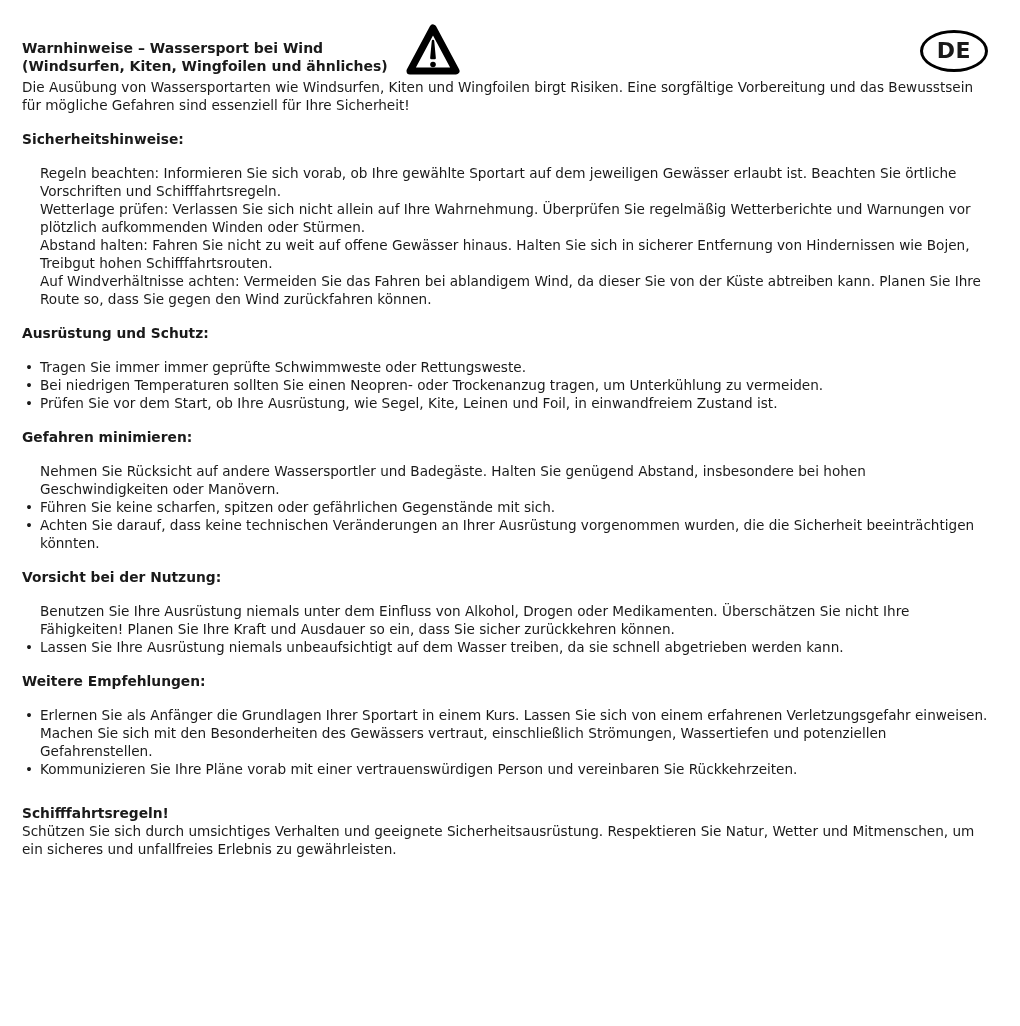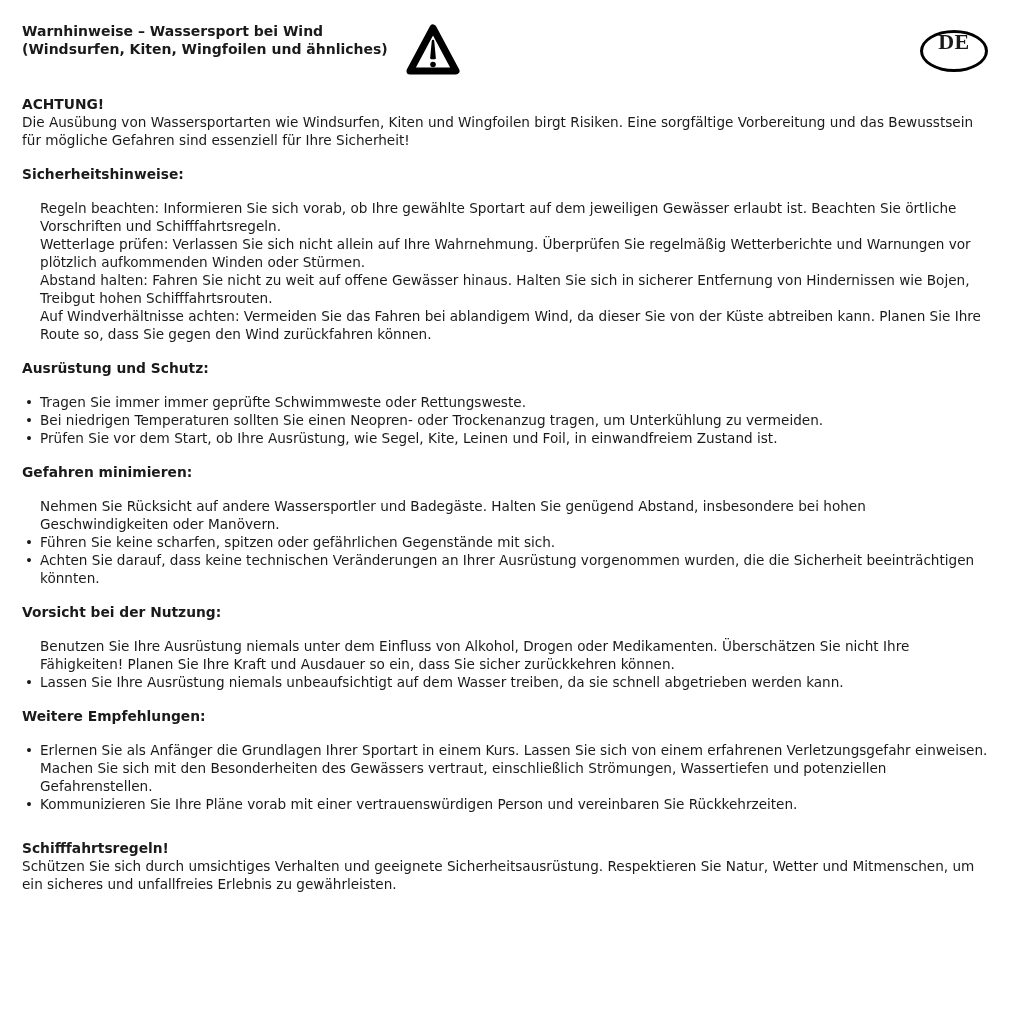--- a/index.html
+++ b/index.html
@@ -20,46 +20,46 @@
   .page {
     padding: 22px 24px 0 22px;
     box-sizing: border-box;
   }
   
   .header {
     display: flex;
     align-items: flex-start;
   }
   .title-block {
+    margin-top: 17px;
     font-weight: bold;
     font-size: 14px;
     line-height: 18px;
     white-space: nowrap;
   }
   .warn-triangle {
     margin-left: 16px;
     margin-top: 0px;
     flex: 0 0 auto;
   }
   .header-spacer { flex: 1 1 auto; }
   .lang-badge {
     margin-top: 8px;
     margin-right: 8px;
     width: 68px;
     height: 42px;
     border: 3.5px solid #000;
     border-radius: 50%;
     display: flex;
-    align-items: flex-start;
+    align-items: center;
     justify-content: center;
     font-weight: bold;
     font-size: 22px;
     letter-spacing: 0.5px;
     box-sizing: border-box;
-    font-family: Liberation Serif, serif;
   }
   
   h2 {
     font-size: 13.8px;
     line-height: 18px;
     font-weight: bold;
     margin: 16px 0 16px 0;
   }
   h2.tight { margin-bottom: 0; }
   h2.extra-top { margin-top: 26px; }
@@ -95,21 +95,20 @@
       <path d="M29 19 L30.6 36 L27.4 36 Z" fill="#000" stroke="#000" stroke-width="2.5" stroke-linejoin="round"></path>
       <circle cx="29" cy="42.5" r="2.8" fill="#000"></circle>
     </svg>
     <div class="header-spacer"></div>
     <div class="lang-badge">
       <span>DE</span>
     </div>
   </div>
 
   <section>
-    <h2 class="tight first-heading">ACHTUNG!</h2>
     <p>Die Ausübung von Wassersportarten wie Windsurfen, Kiten und Wingfoilen birgt Risiken. Eine sorgfältige Vorbereitung und das Bewusstsein für mögliche Gefahren sind essenziell für Ihre Sicherheit!</p>
   </section>
 
   <section>
     <h2>Sicherheitshinweise:</h2>
     <div class="list">
       <div class="item">Regeln beachten: Informieren Sie sich vorab, ob Ihre gewählte Sportart auf dem jeweiligen Gewässer erlaubt ist. Beachten Sie örtliche Vorschriften und Schifffahrtsregeln.</div>
       <div class="item">Wetterlage prüfen: Verlassen Sie sich nicht allein auf Ihre Wahrnehmung. Überprüfen Sie regelmäßig Wetterberichte und Warnungen vor plötzlich aufkommenden Winden oder Stürmen.</div>
       <div class="item">Abstand halten: Fahren Sie nicht zu weit auf offene Gewässer hinaus. Halten Sie sich in sicherer Entfernung von Hindernissen wie Bojen, Treibgut hohen Schifffahrtsrouten.</div>
       <div class="item">Auf Windverhältnisse achten: Vermeiden Sie das Fahren bei ablandigem Wind, da dieser Sie von der Küste abtreiben kann. Planen Sie Ihre Route so, dass Sie gegen den Wind zurückfahren können.</div>

